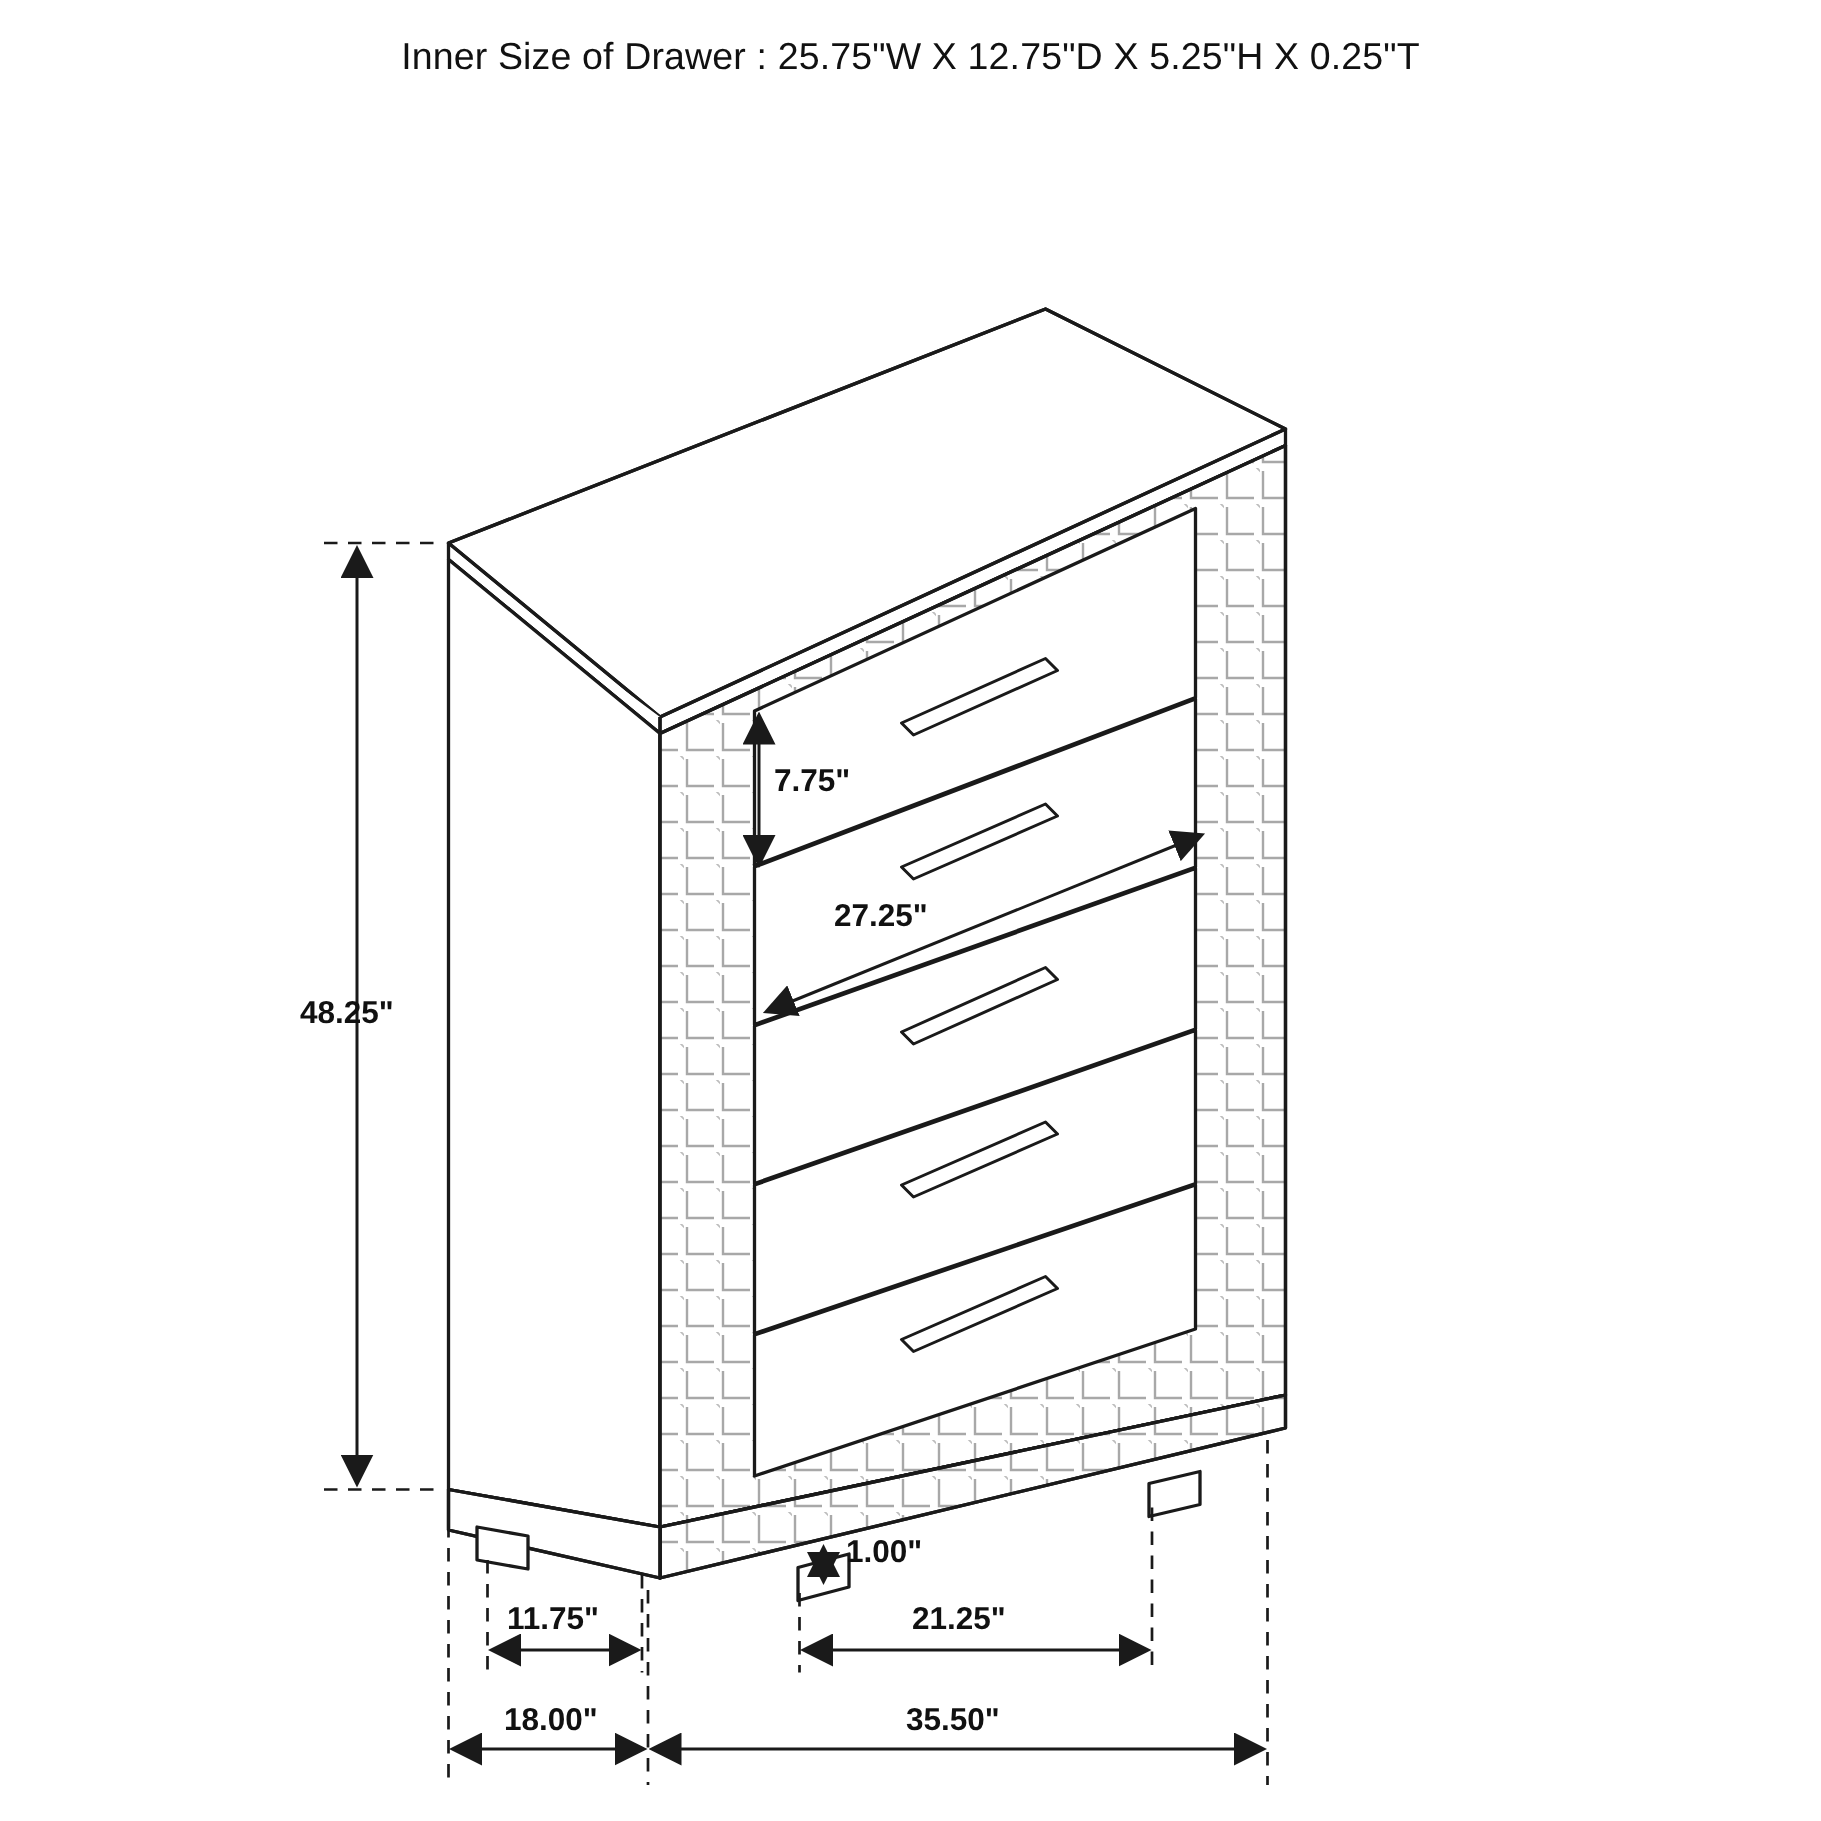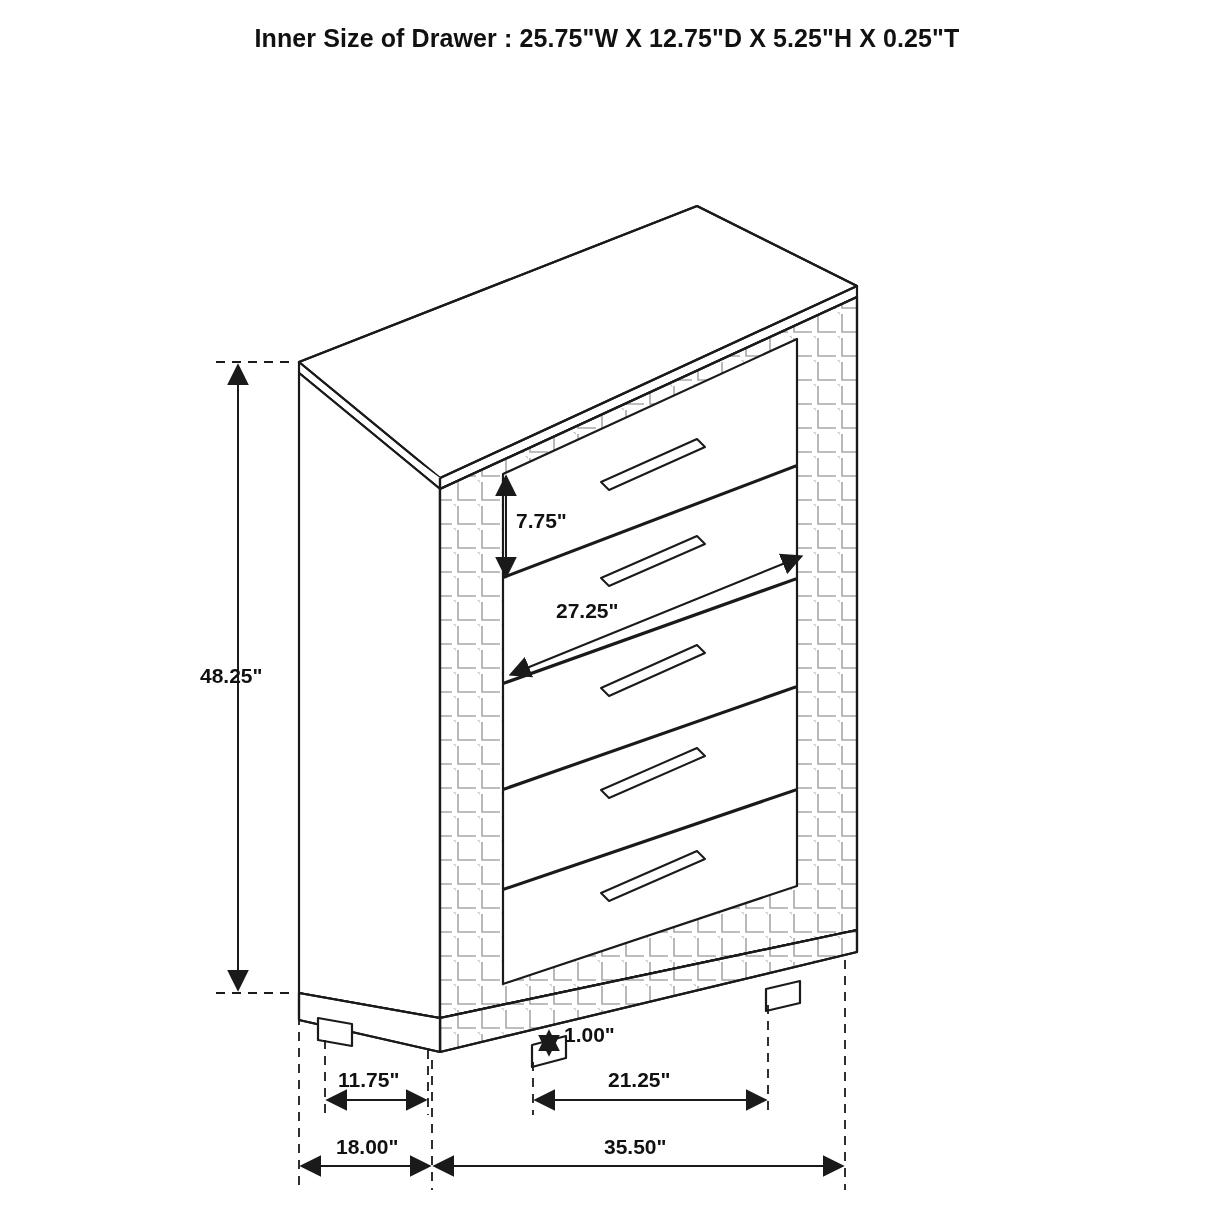--- a/index.html
+++ b/index.html
@@ -17,21 +17,21 @@
     overflow: hidden;
     background: #ffffff;
   }
   .title {
     position: absolute;
     top: 24px;
     left: 0;
     width: 1214px;
     text-align: center;
     font-size: 25px;
-    font-weight: bold;
+    font-weight: normal;
     color: #111111;
     letter-spacing: 0.1px;
   }
   svg.drawing {
     position: absolute;
     top: 0;
     left: 0;
     width: 1214px;
     height: 1214px;
   }

